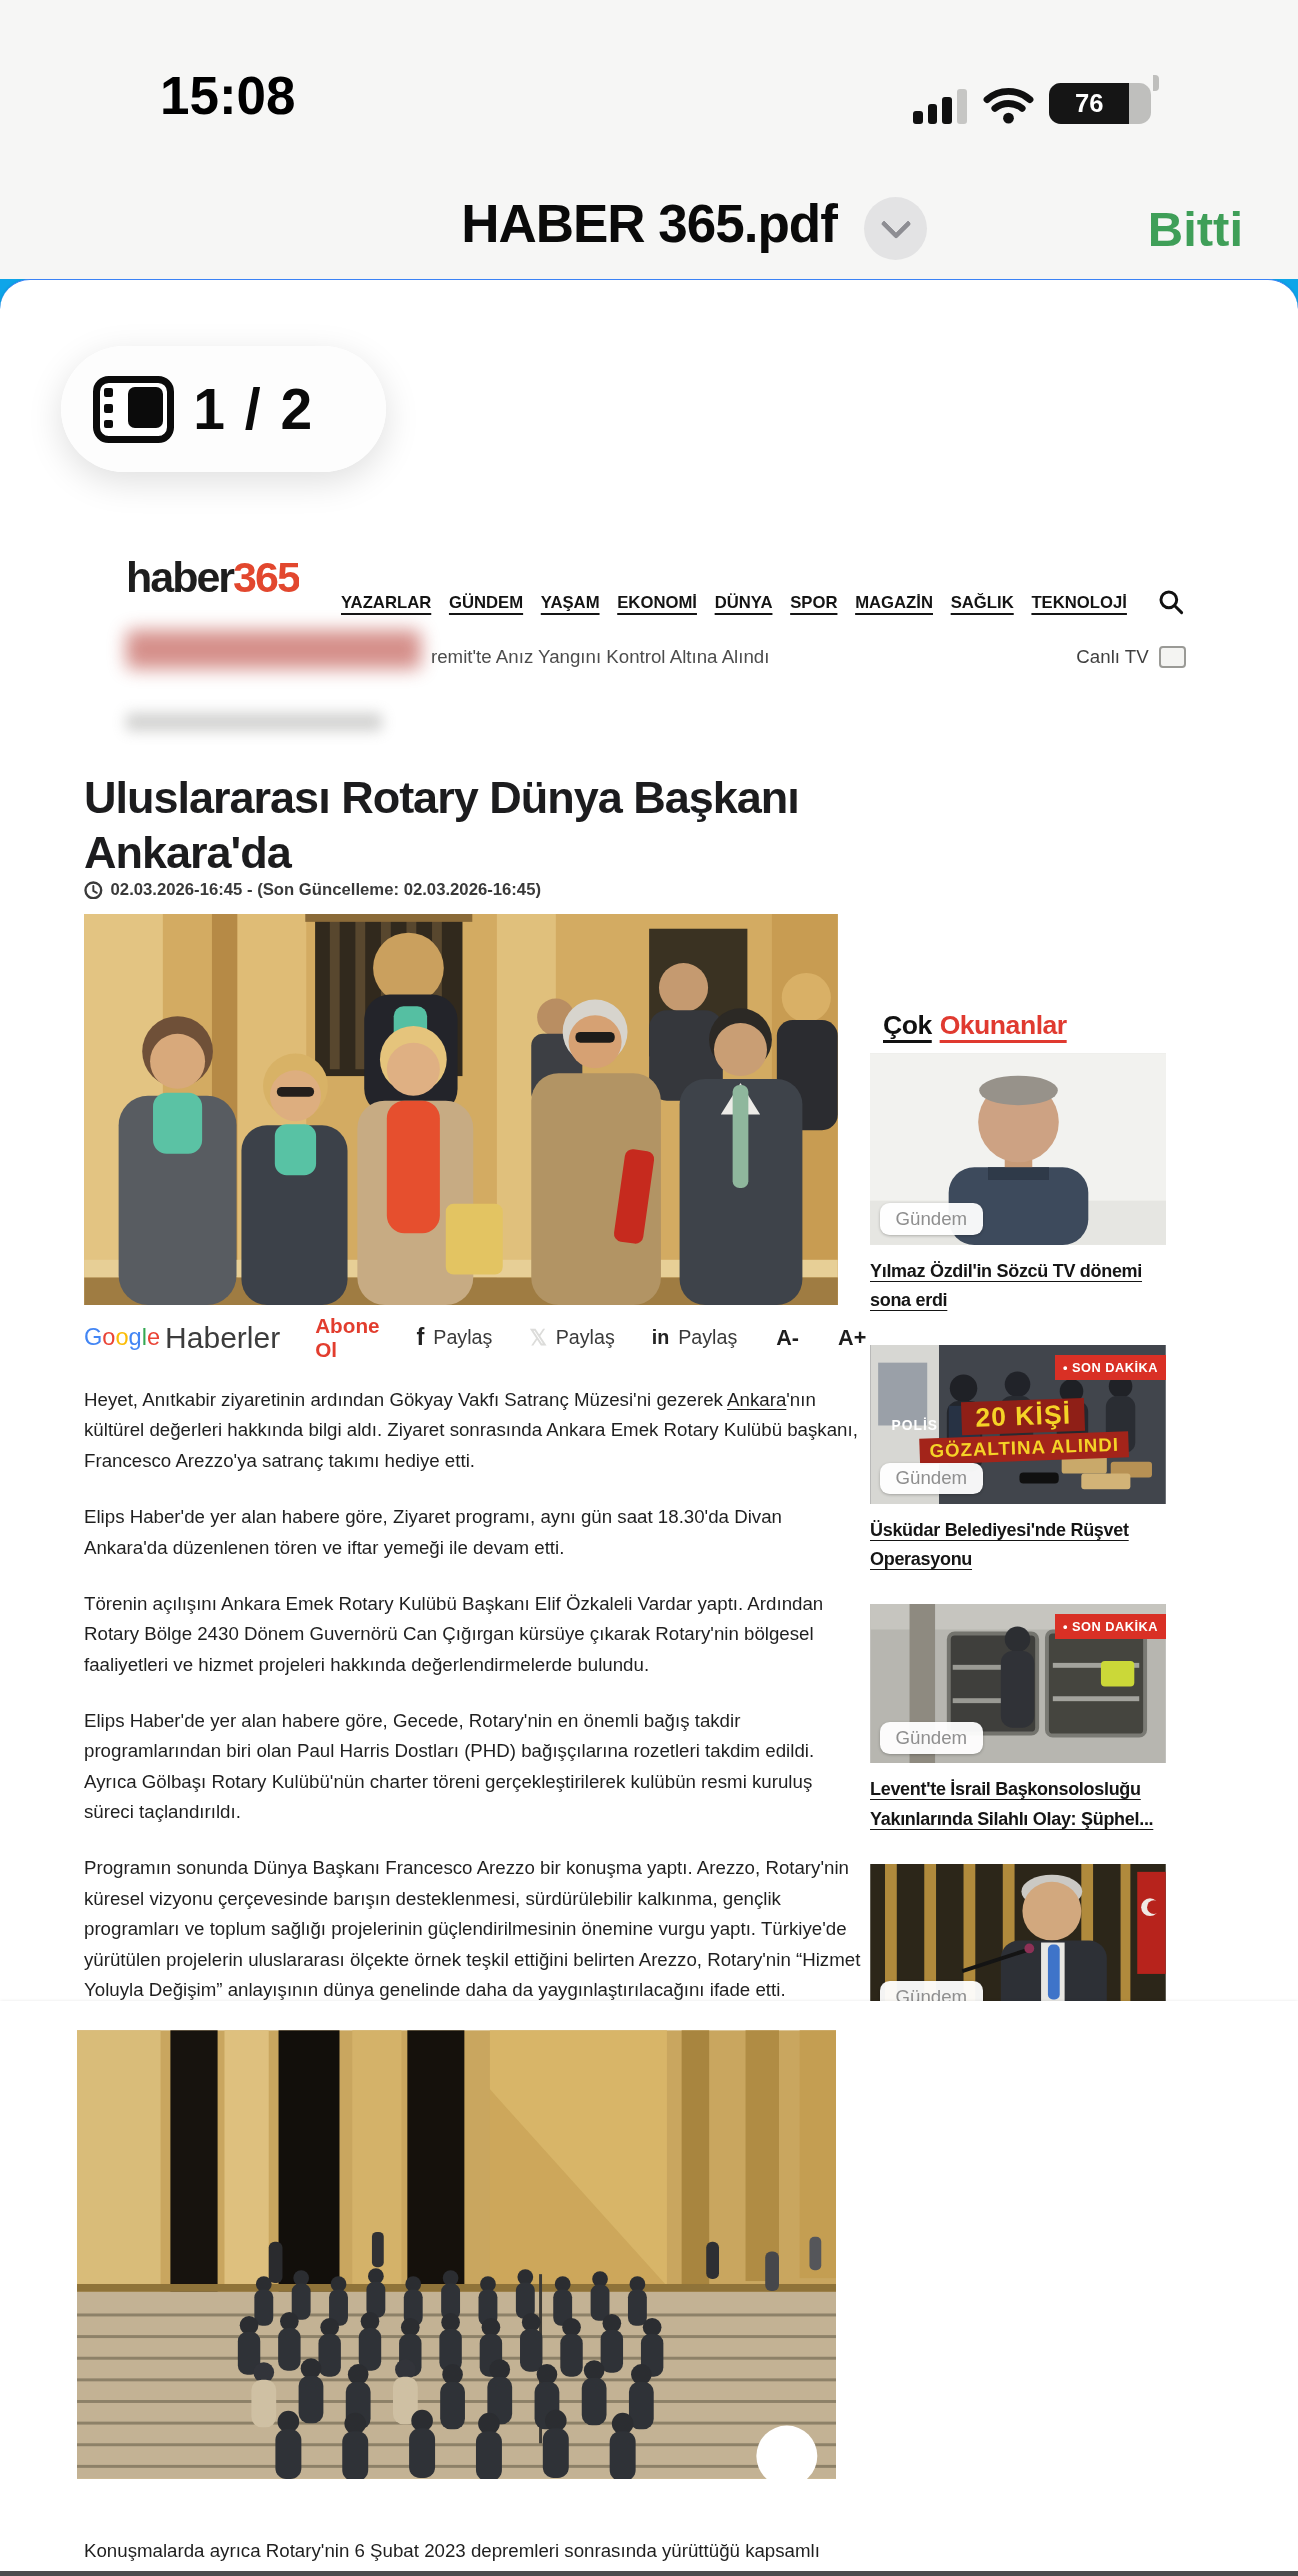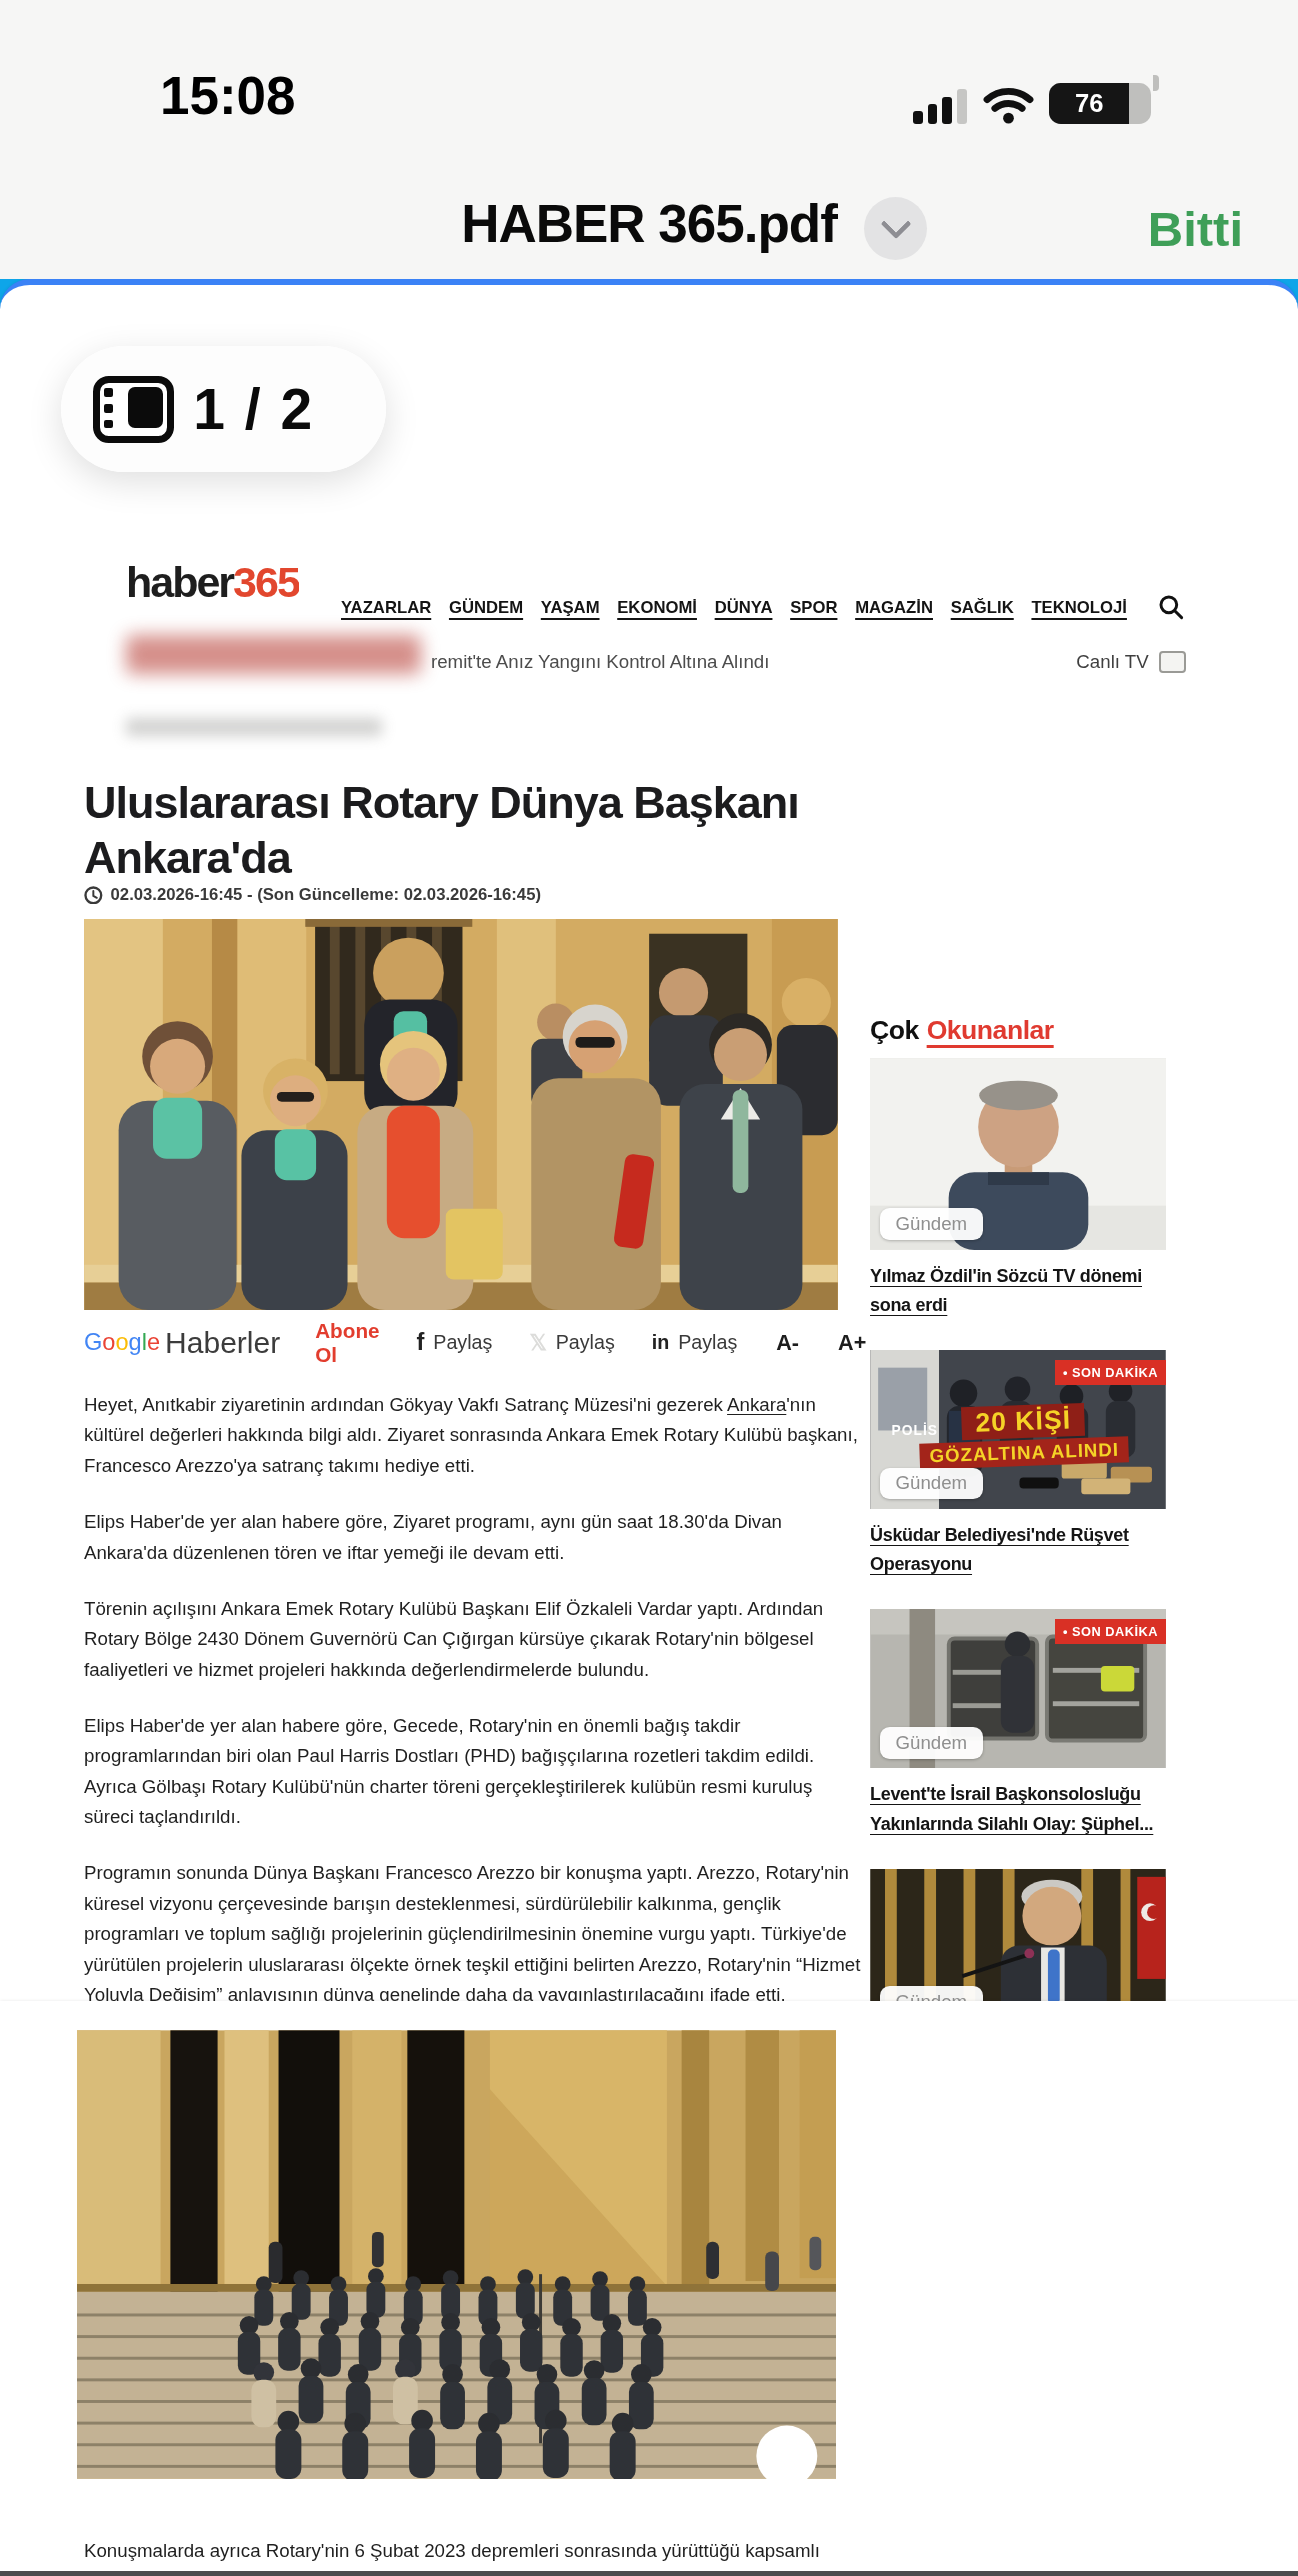--- a/index.html
+++ b/index.html
@@ -19,21 +19,21 @@
   .batt .fill{position:absolute;left:0;top:0;height:100%;width:78%;background:#151515;display:flex;align-items:center;justify-content:center;}
   .batt .fill span{color:#fff;font-size:25.6px;font-weight:bold;}
   .batt .nub{width:5.9px;height:15.7px;background:#bfbfbd;border-radius:0 3.9px 3.9px 0;margin-left:2px;}
   .doc-title{position:absolute;left:0;top:193px;width:1298px;text-align:center;font-size:53px;font-weight:bold;color:#0a0a0a;letter-spacing:-1px;}
   .chev-btn{position:absolute;left:864px;top:197px;width:63px;height:63px;border-radius:50%;background:#e3e3e4;display:flex;align-items:center;justify-content:center;}
   .chev-btn .v{width:21.6px;height:21.6px;border-left:5.9px solid #8e8e93;border-bottom:5.9px solid #8e8e93;transform:rotate(-45deg);margin-top:-9.8px;border-radius:3px;}
   .done-btn{position:absolute;right:55px;top:201px;font-size:49px;font-weight:bold;}
 
   
   .page{position:absolute;left:0;width:1298px;background:#fff;box-shadow:0 1px 3.9px rgba(0,0,0,.16);}
-  #page1{top:279px;height:2019px;border-top:6px solid #3b82f6;border-radius:30px;}
+  #page1{top:279px;height:2019px;border-top:1px solid #3b82f6;border-radius:30px;}
   #page2{top:2001px;height:575px;}
 
   
   .logo{position:absolute;left:126px;top:281px;height:39px;overflow:hidden;}
   .logo div{margin-top:-7.9px;font-size:43px;font-weight:800;letter-spacing:-2px;}
   .logo .lb{color:#1e1e1e;}
   .logo .lr{color:#e2472e;}
   .nav{position:absolute;left:341px;top:311px;display:flex;gap:17.7px;align-items:center;}
   .nav a{font-size:16.7px;font-weight:bold;color:#141414;text-decoration:underline;text-underline-offset:4.9px;text-decoration-thickness:2px;letter-spacing:0;white-space:nowrap;}
   .searchi{margin-left:13.8px;margin-top:-2px;}
@@ -69,21 +69,21 @@
   .inico{font-weight:800;font-size:19.7px;color:#222;}
   .fsz{font-weight:800;font-size:21.6px;color:#1d1d1d;margin-left:39px;}
   .body-p{margin:25.6px 0 0 0;font-size:18.7px;line-height:30.5px;color:#1f1f1f;}
   .body-p:first-of-type{margin-top:29.5px;}
   .alink{text-decoration:underline;text-underline-offset:3px;}
   .p1-divider{position:absolute;left:17.7px;top:1950px;width:413px;height:3px;background:linear-gradient(to right,#565656,#8c8c8c 60%,rgba(160,160,160,0));}
 
   
   .sidebar{position:absolute;left:870px;top:730px;width:296px;}
   .sb-head{font-size:26.6px;font-weight:800;letter-spacing:-0.5px;margin-bottom:11.8px;}
-  .sb-head .hp{color:#111;text-underline-offset:5.9px;text-decoration-thickness:3px;}
+  .sb-head .hp{color:#111;text-decoration:underline;text-underline-offset:5.9px;text-decoration-thickness:3px;margin-left:13px;}
   .sb-head .ha{color:#e03a30;text-decoration:underline;text-underline-offset:5.9px;text-decoration-thickness:3px;margin-left:7.9px;}
   .sb-img{position:relative;width:296px;overflow:hidden;margin-bottom:11.8px;background:#ddd;}
   .sb-img svg{display:block;}
   .gbadge{position:absolute;left:9.8px;bottom:9.8px;background:rgba(255,255,255,.95);color:#8f8f8f;font-size:18.7px;padding:4.9px 15.7px;border-radius:9.8px;box-shadow:0 1px 3px rgba(0,0,0,.25);}
   .breaking{position:absolute;right:0;top:9.8px;background:#d93025;color:#fff;font-size:12.8px;font-weight:bold;padding:4.9px 7.9px;white-space:nowrap;letter-spacing:0.5px;}
   .sb-title{display:block;font-size:18px;line-height:29.5px;font-weight:bold;color:#151515;letter-spacing:-0.3px;text-decoration:underline;text-underline-offset:3.9px;margin-bottom:29.5px;}
   .ov-banner{position:absolute;left:49px;top:55px;transform:rotate(-2deg);text-align:center;}
   .ov-banner .l1{display:inline-block;background:#8f1f17;color:#f5d327;font-weight:800;font-size:26.6px;padding:1px 13.8px;letter-spacing:1px;}
   .ov-banner .l2{display:block;background:#a3241a;color:#f5d327;font-weight:800;font-size:18.7px;padding:2px 9.8px;margin-top:2px;letter-spacing:1px;}
   .polis{position:absolute;left:21.6px;top:73px;color:#fff;font-size:13.8px;font-weight:bold;letter-spacing:1px;}

